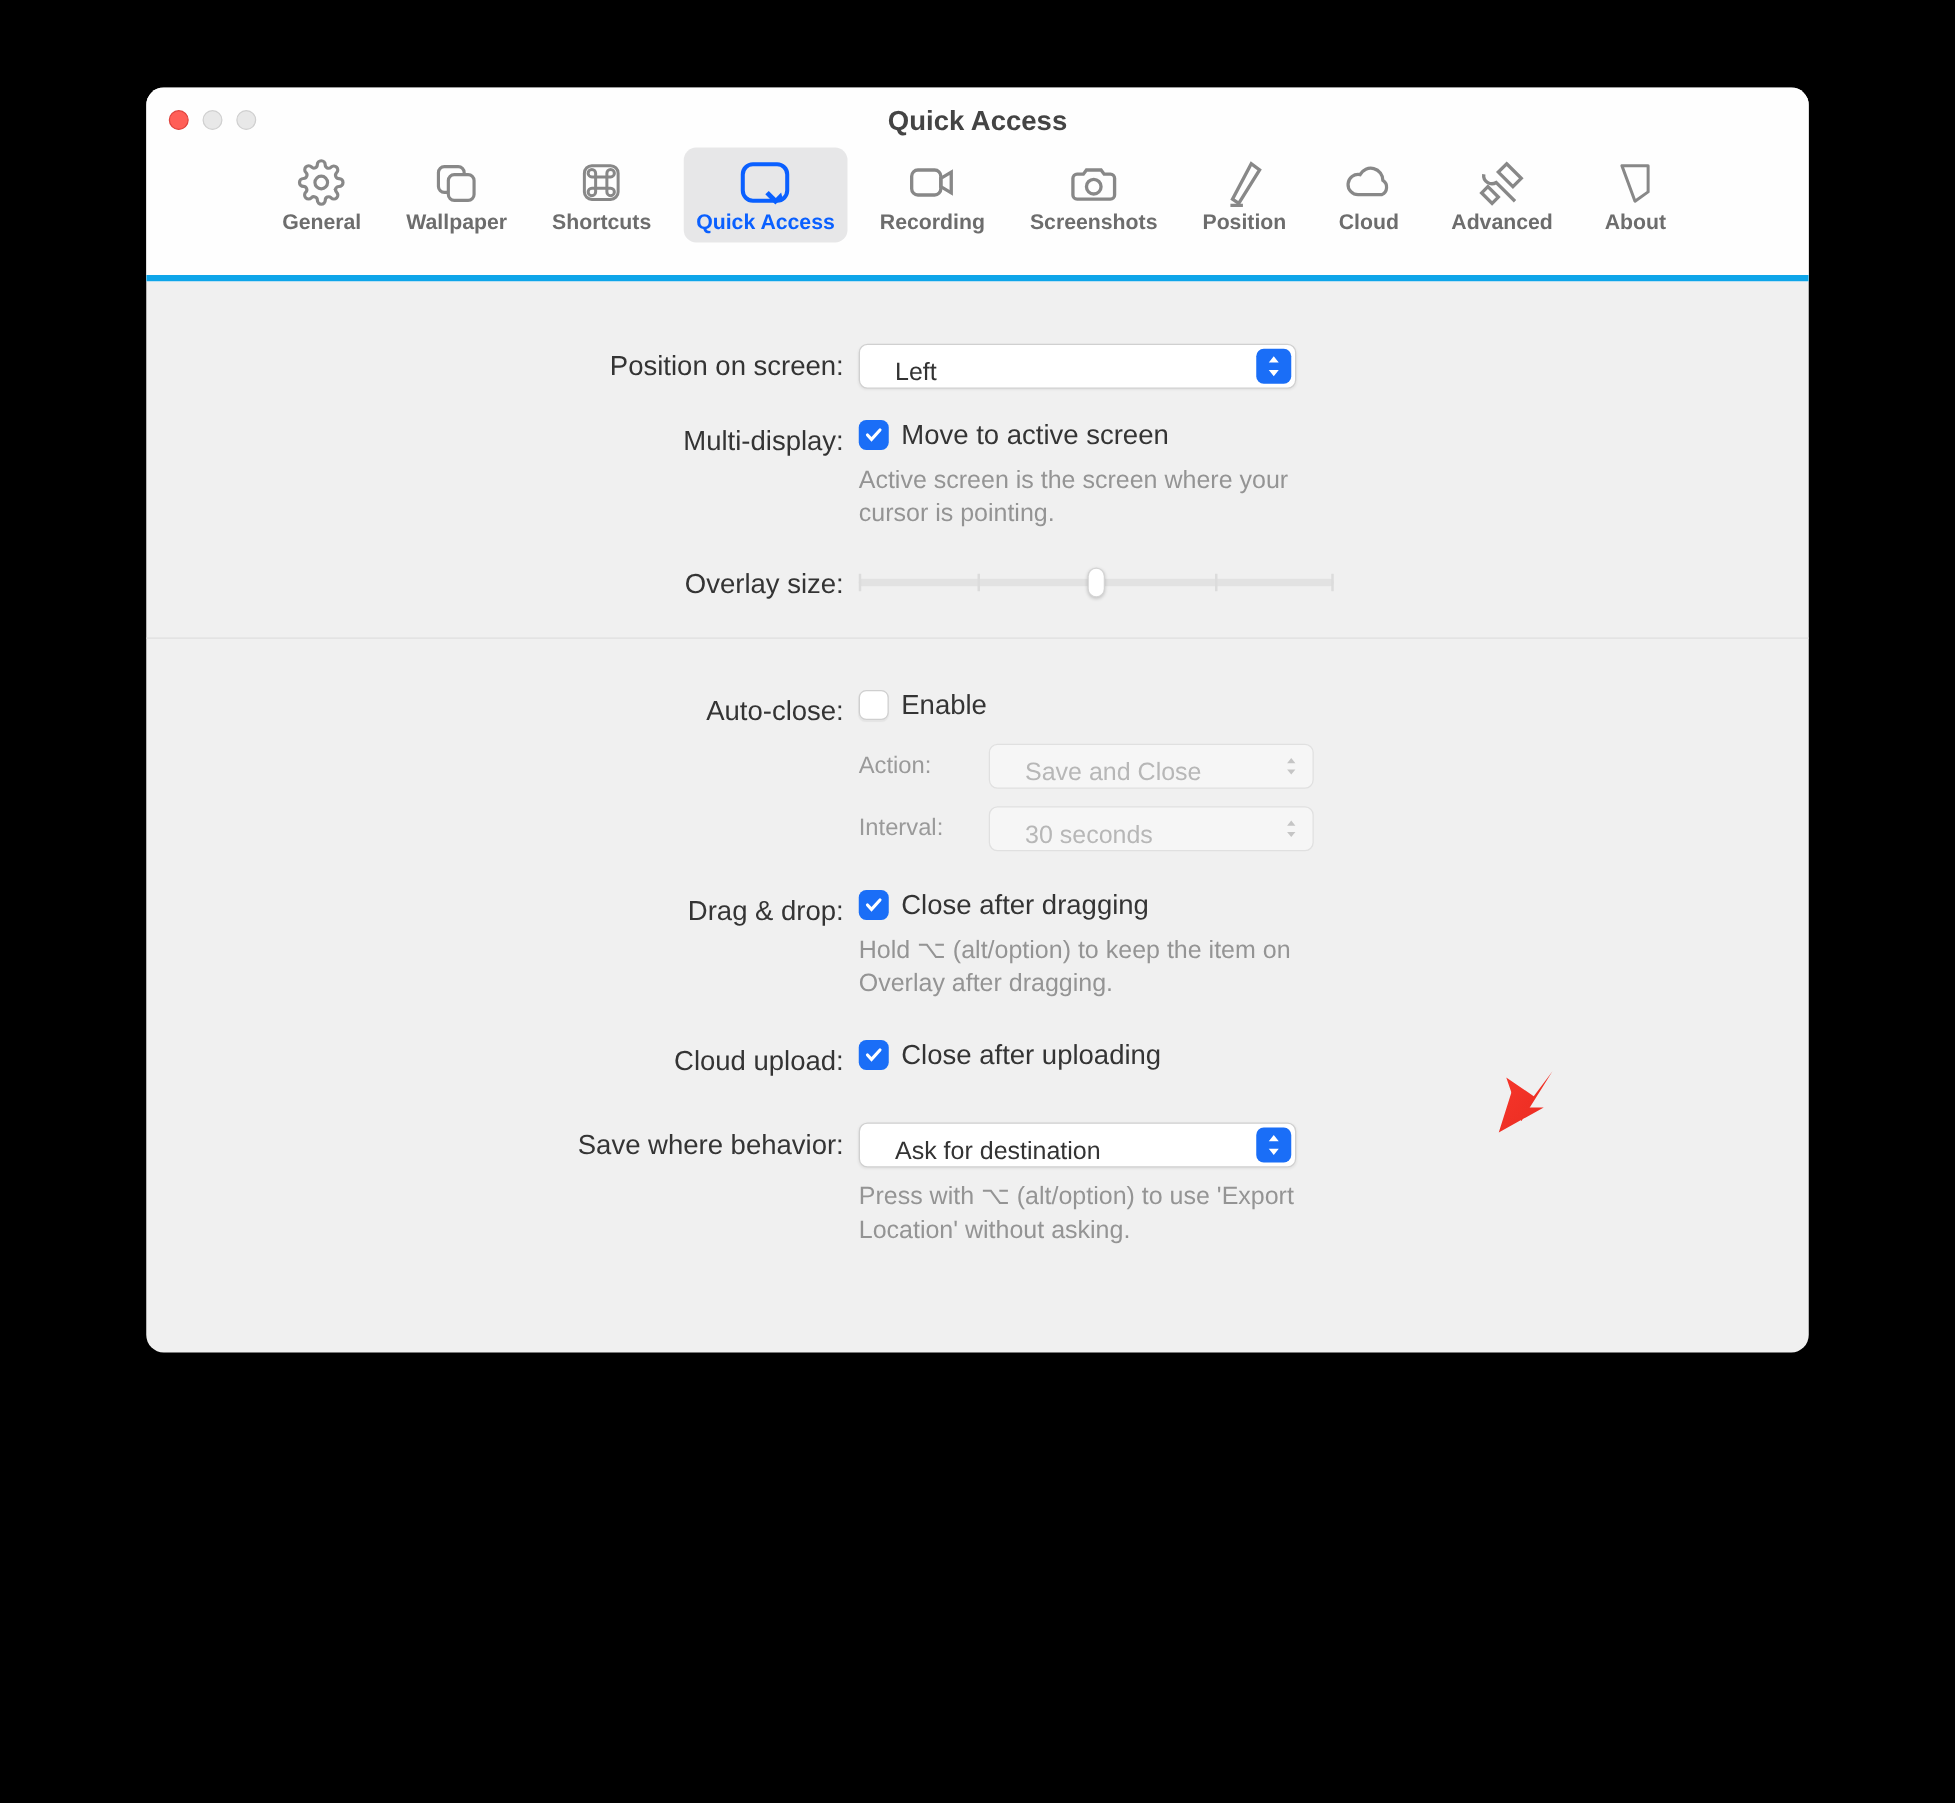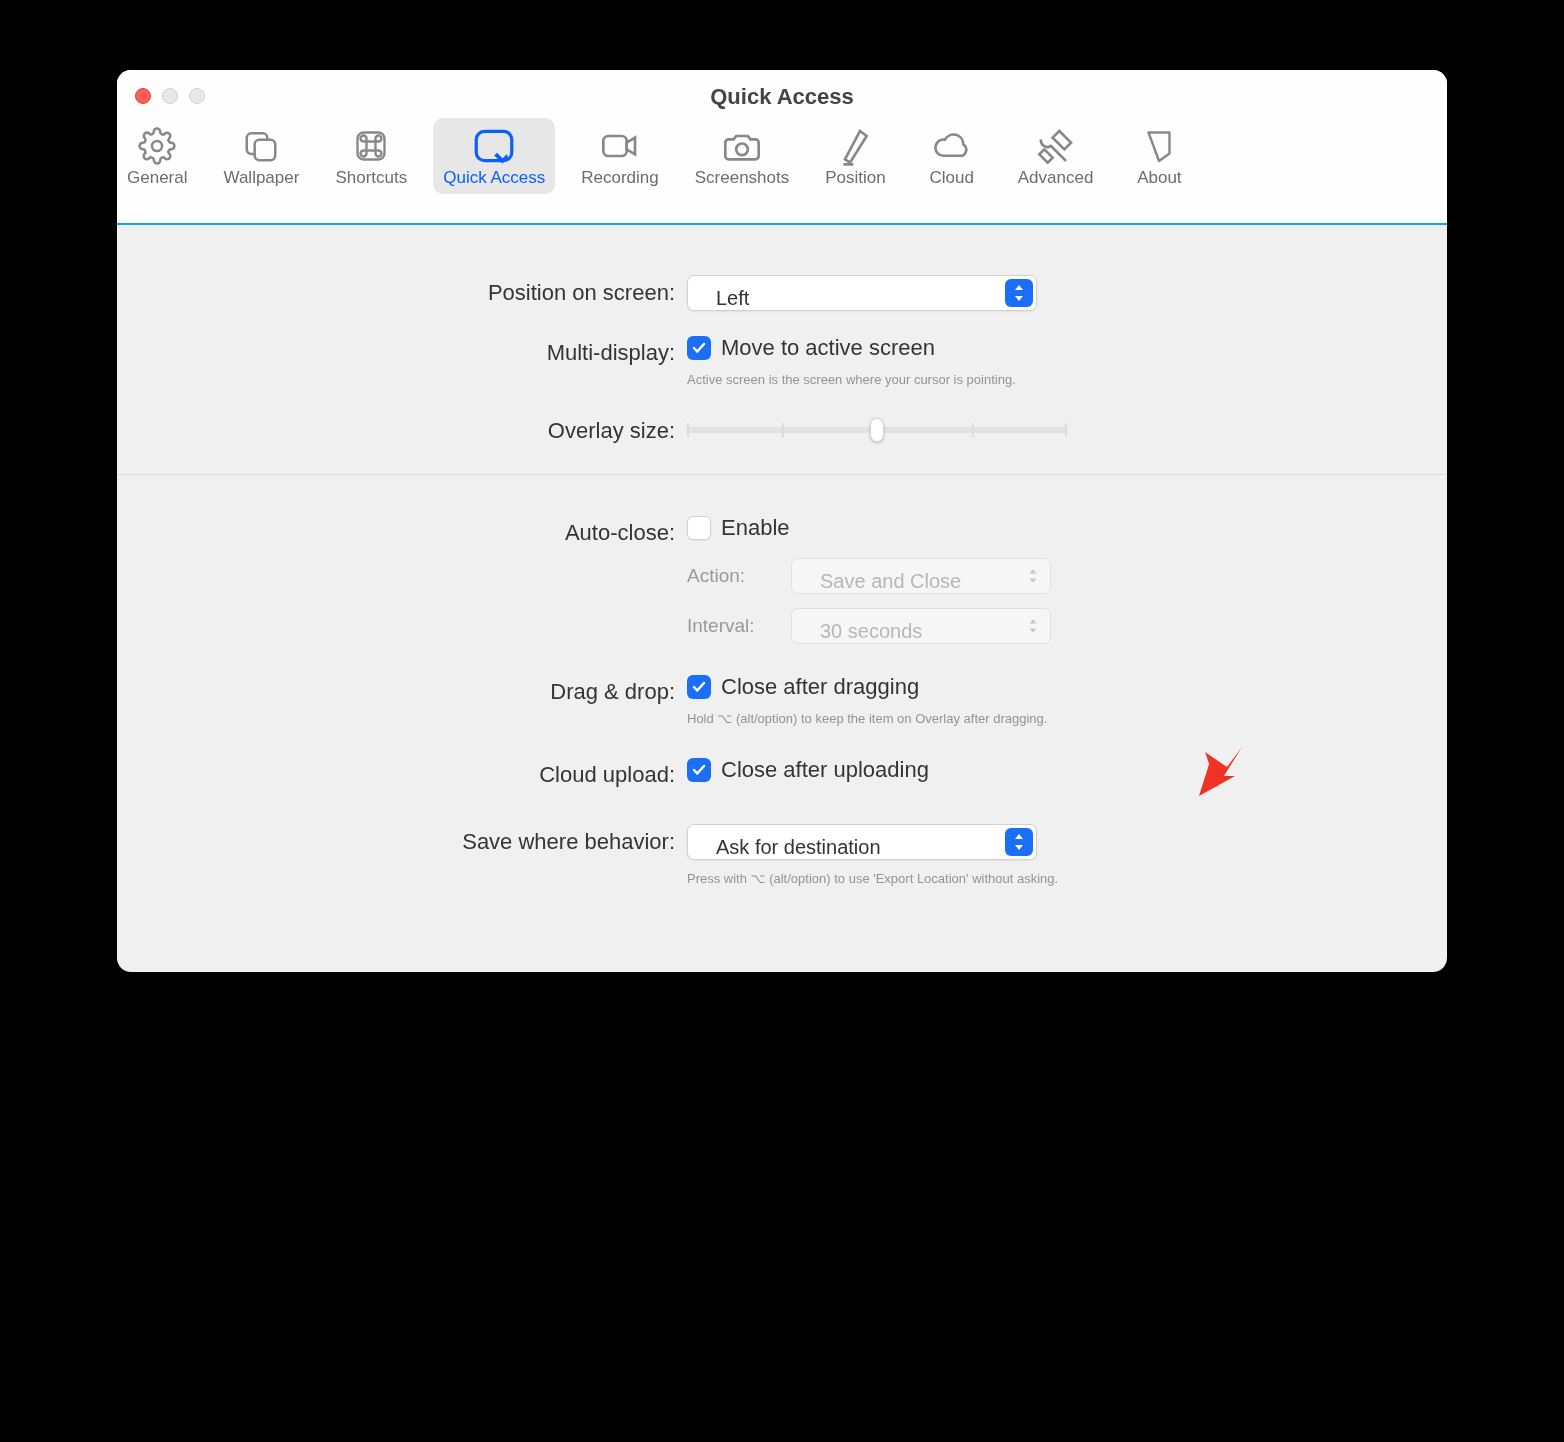--- a/index.html
+++ b/index.html
@@ -17,43 +17,45 @@
     width: 1330px;
     background: #f0f0f0;
     border-radius: 14px;
     overflow: hidden;
     box-shadow: 0 30px 80px rgba(0,0,0,0.6), 0 0 0 1px rgba(0,0,0,0.06);
     position: relative;
   }
   .titlebar {
     background: #fefefe;
     height: 155px;
-    border-bottom: 2px solid #0ea5e9;
+    border-bottom: 5px solid #0ea5e9;
   }
   .traffic {
     position: absolute;
     top: 18px; left: 18px;
     display: flex; gap: 11px;
   }
   .dot { width: 16px; height: 16px; border-radius: 50%; }
   .dot.close { background: #ff5f57; border: 1px solid #e0443e; }
   .dot.min   { background: #e8e8e8; border: 1px solid #d0d0d0; }
   .dot.max   { background: #e8e8e8; border: 1px solid #d0d0d0; }
   .window-title {
     text-align: center;
     font-weight: 700;
     font-size: 22px;
     padding-top: 14px;
     color: #444;
   }
   .toolbar {
     display: flex;
     align-items: flex-end;
+    justify-content: center;
     gap: 16px;
     margin-top: 8px;
+    font-weight: bold;
   }
   .tab {
     display: flex;
     flex-direction: column;
     align-items: center;
     padding: 8px 10px 6px;
     border-radius: 10px;
     color: #6d6d6d;
     cursor: default;
     min-width: 80px;
@@ -103,21 +105,21 @@
   .checkbox {
     display: inline-flex; align-items: center; gap: 10px;
     font-size: 22px; color: #343434;
   }
   .cb {
     width: 24px; height: 24px; border-radius: 6px;
     background: #1a6ef7; display:flex; align-items:center; justify-content:center;
   }
   .cb.unchecked { background:#fff; border:1px solid #cfcfcf; box-shadow:0 1px 1px rgba(0,0,0,.05);}
   .help {
-    margin-top: 10px; font-size: 13px; color: #949494; max-width: 380px; line-height: 1.35;
+    margin-top: 10px; font-size: 20px; color: #949494; max-width: 380px; line-height: 1.35;
   }
   .subrow { display:flex; align-items:center; margin-top:14px; gap:14px; }
   .sublabel { font-size:19px; color:#9a9a9a; width: 90px; }
   .slider-track {
     position: relative; width: 380px; height: 6px; background: #e2e2e2; border-radius: 3px; margin-top: 14px;
   }
   .tick { position:absolute; top:-4px; width:2px; height:14px; background:#dcdcdc; }
   .knob {
     position:absolute; top:-9px; width:14px; height:24px; background:#fff;
     border:1px solid #d4d4d4; border-radius:7px; box-shadow:0 1px 3px rgba(0,0,0,0.2);

